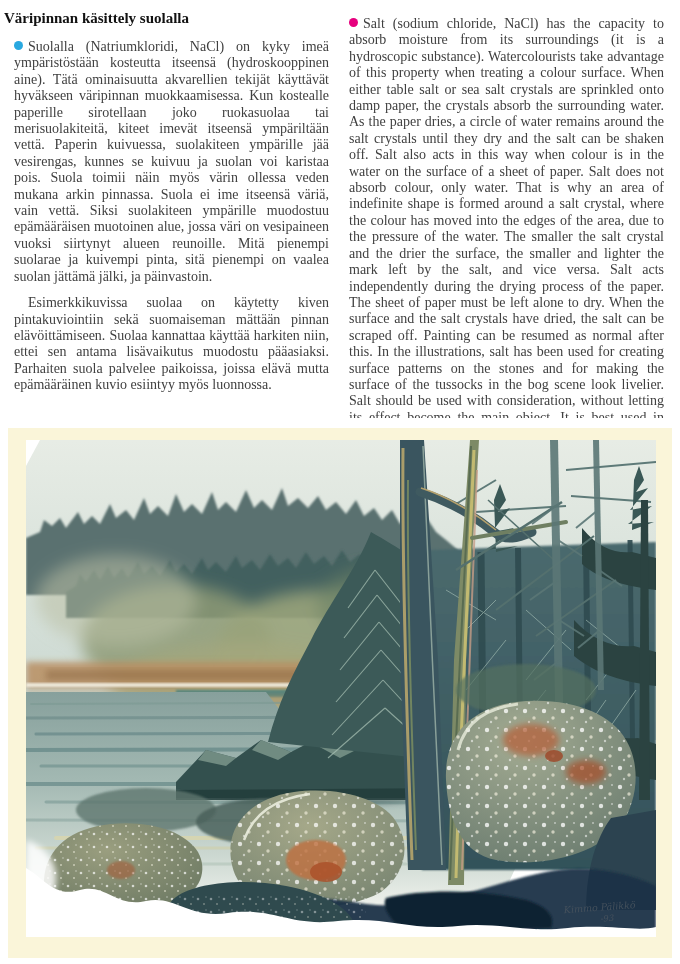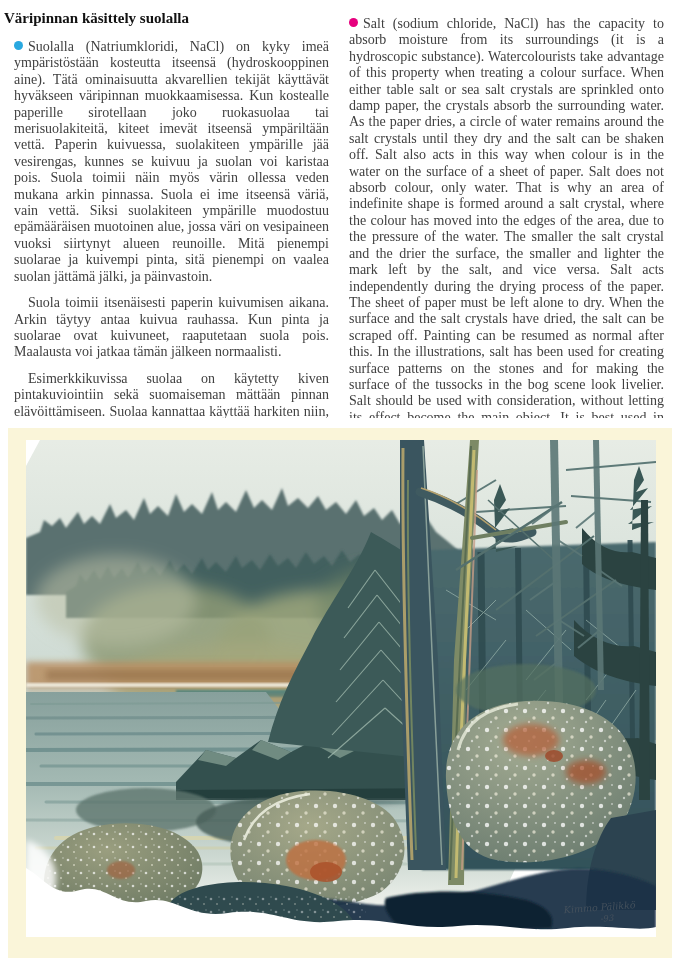--- a/index.html
+++ b/index.html
@@ -44,21 +44,20 @@
 </head>
 <body>
 
 <div class="page">
 
   <div class="text-cols">
 
     <div class="col">
       <h1>Väripinnan käsittely suolalla</h1>
       <p><span class="bullet" style="background-color: rgb(41, 168, 224);"></span><span>Suolalla  (Natriumkloridi, NaCl) on kyky imeä ympäristöstään kosteutta itseensä (hydroskooppinen aine). Tätä ominaisuutta akvarellien tekijät käyttävät hyväkseen väripinnan muokkaamisessa. Kun kostealle paperille sirotellaan joko ruokasuolaa tai merisuolakiteitä, kiteet imevät itseensä ympäriltään vettä. Paperin kuivuessa, suolakiteen ympärille jää vesirengas, kunnes se kuivuu ja suolan voi karistaa pois. Suola toimii näin myös värin ollessa veden mukana arkin pinnassa. Suola ei ime itseensä väriä, vain vettä. Siksi suolakiteen ympärille muodostuu epämääräisen muotoinen alue, jossa väri on vesipaineen vuoksi siirtynyt alueen reunoille. Mitä pienempi suolarae ja  kuivempi pinta, sitä pienempi on vaalea suolan jättämä jälki, ja päinvastoin.</span></p>
-      <p class="indent">Suola toimii itsenäisesti paperin kuivumisen aikana. Arkin täytyy antaa kuivua rauhassa. Kun pinta ja suolarae ovat kuivuneet, raaputetaan suola pois. Maalausta voi jatkaa tämän jälkeen normaalisti.</p>
       <p class="indent">Esimerkkikuvissa suolaa on käytetty kiven pintakuviointiin sekä suomaiseman mättään pinnan elävöittämiseen.  Suolaa kannattaa käyttää harkiten niin, ettei sen antama lisävaikutus muodostu pääasiaksi. Parhaiten suola palvelee paikoissa, joissa elävä mutta epämääräinen kuvio esiintyy myös luonnossa.</p>
     </div>
 
     <div class="col">
       <p><span class="bullet" style="background-color: rgb(230, 0, 126);"></span><span>Salt (sodium chloride, NaCl) has the capacity to absorb moisture from its surroundings (it is a hydroscopic substance). Watercolourists take advantage of this property when treating a colour surface. When either table salt or sea salt crystals are sprinkled onto damp paper, the crystals absorb the surrounding water. As the paper dries, a circle of water remains around the salt crystals until they dry and the salt can be shaken off. Salt also acts in this way when colour is in the water on the surface of a sheet of paper. Salt does not absorb colour, only water. That is why an area of indefinite shape is formed around a salt crystal, where the colour has moved into the edges of the area, due to the pressure of the water. The smaller the salt crystal and the drier the surface, the smaller and lighter the mark left by the salt, and vice versa.  Salt acts independently during the drying process of the paper. The sheet of paper must be left alone to dry. When the surface and the salt crystals have dried, the salt can be scraped off. Painting can be resumed as normal after this.  In the illustrations, salt has been used for creating surface patterns on the stones and for making the surface of the tussocks in the bog scene look livelier. Salt should be used with consideration, without letting its effect become the main object. It is best used in places where a lively but indefinite pattern is also present in nature.</span></p>
     </div>
 
   </div>
 
   <div class="figure-frame" style="background-color: rgb(250, 245, 217);">

